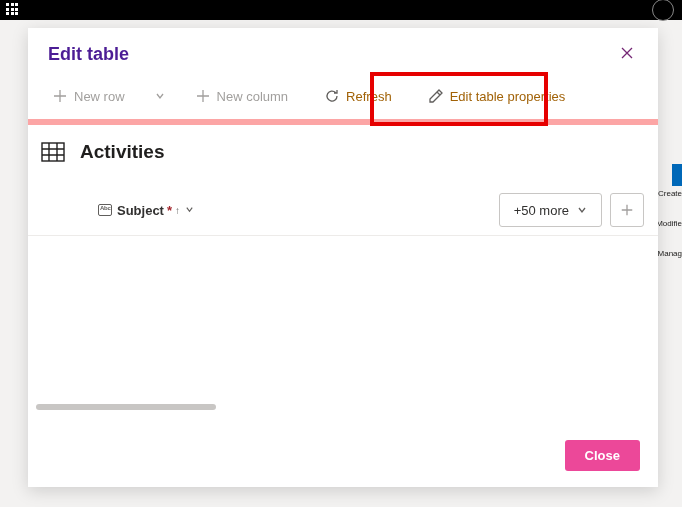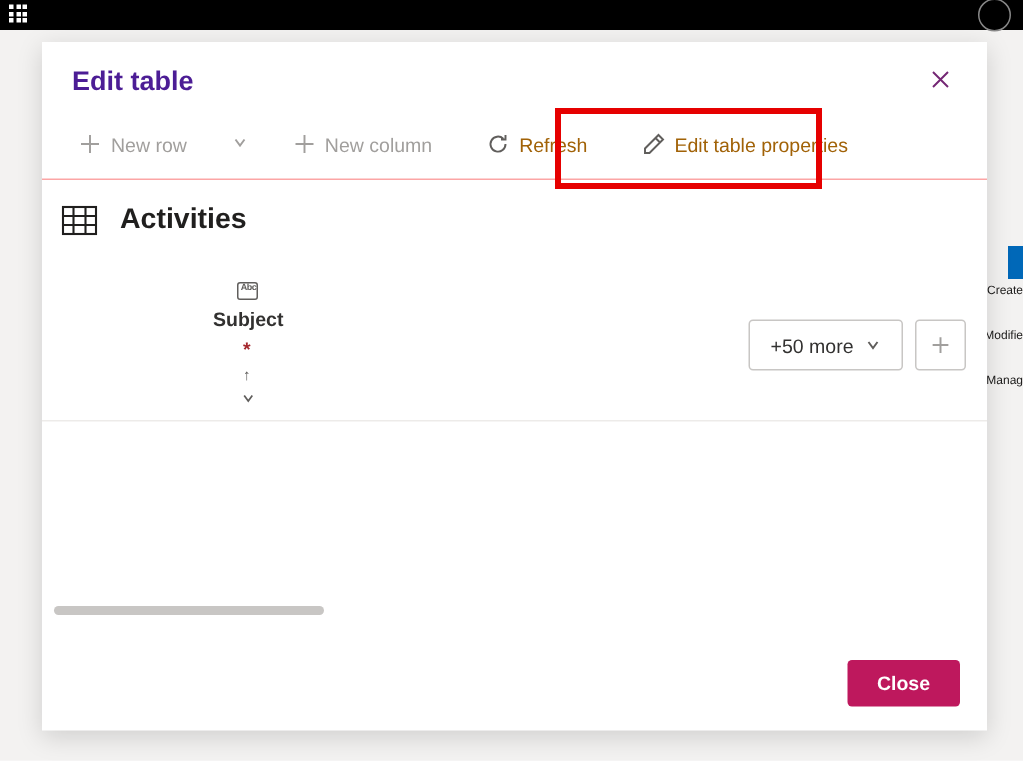--- a/index.html
+++ b/index.html
@@ -26,21 +26,21 @@
   .modal-header {
     display: flex; align-items: center; justify-content: space-between;
     padding: 14px 20px 10px 20px;
   }
   .modal-title { font-size: 18px; font-weight: 600; color: #4c1d95; }
   .close-x { color: #742774; font-size: 14px; cursor: pointer; padding:4px; }
   
   .toolbar {
     display: flex; align-items: center;
     padding: 4px 14px 8px 14px;
-    border-bottom: 1px solid #fca5a5;
+    border-bottom: 6px solid #fca5a5;
     gap: 16px;
   }
   .tool-btn {
     display: flex; align-items: center; gap: 6px;
     padding: 6px 10px;
     font-size: 13px;
     color: #a16207;
     cursor: pointer;
     border-radius: 2px;
   }
@@ -68,21 +68,21 @@
     display:flex; align-items:center;
     padding: 24px 14px 8px 14px;
     border-bottom: 1px solid #edebe9;
     position: relative;
   }
   .col-header {
     display:flex; align-items:center; gap:5px;
     font-size: 13px; font-weight:600; color:#323130;
     cursor:pointer;
   }
-  .col-subject { margin-left: 100px; flex-direction: column; }
+  .col-subject { margin-left: 56px; }
   .col-regarding { margin-left: 160px; }
   .type-icon { width:14px; height:12px; border:1px solid #605e5c; border-radius:2px; position:relative; }
   .type-icon.text::after { content:"Abc"; font-size:6px; position:absolute; top:0; left:1px; color:#605e5c; letter-spacing:-0.3px; }
   .type-icon.lookup { display:grid; grid-template-columns:1fr 1fr; grid-template-rows:1fr 1fr; gap:1px; padding:1px; border:none; }
   .type-icon.lookup span { background:#605e5c; }
   .req-star { color:#a4262c; margin-left:-2px; }
   .sort-arrow { font-size:10px; color:#605e5c; margin-left:-2px; }
   .col-chevron { font-size:9px; color:#605e5c; }
   
   .right-controls { margin-left:auto; display:flex; gap:8px; }
@@ -103,21 +103,21 @@
   .fake-scrollbar-h {
     position:absolute; left:8px; bottom:30px;
     width:180px; height:6px; background:#c8c6c4; border-radius:3px;
   }
   
   .footer {
     display:flex; justify-content:flex-end;
     padding: 0 18px 16px 18px;
   }
   .close-btn {
-    background:#be185d; color:#fff;
+    background:#ec4899; color:#fff;
     border:none; border-radius:3px;
     padding: 8px 20px;
     font-size:13px; font-weight:600; cursor:pointer;
   }
 </style>
 </head>
 <body>
 
 <div class="bg-header">
   <div class="waffle">

